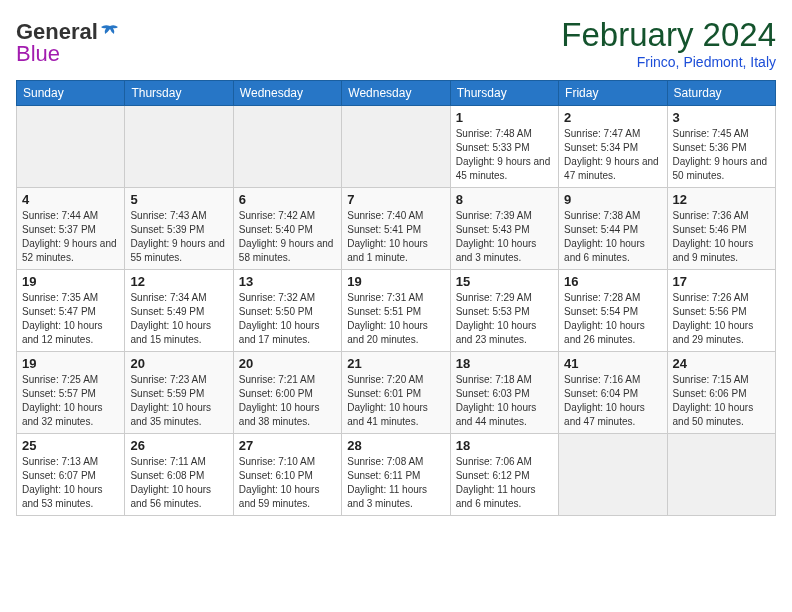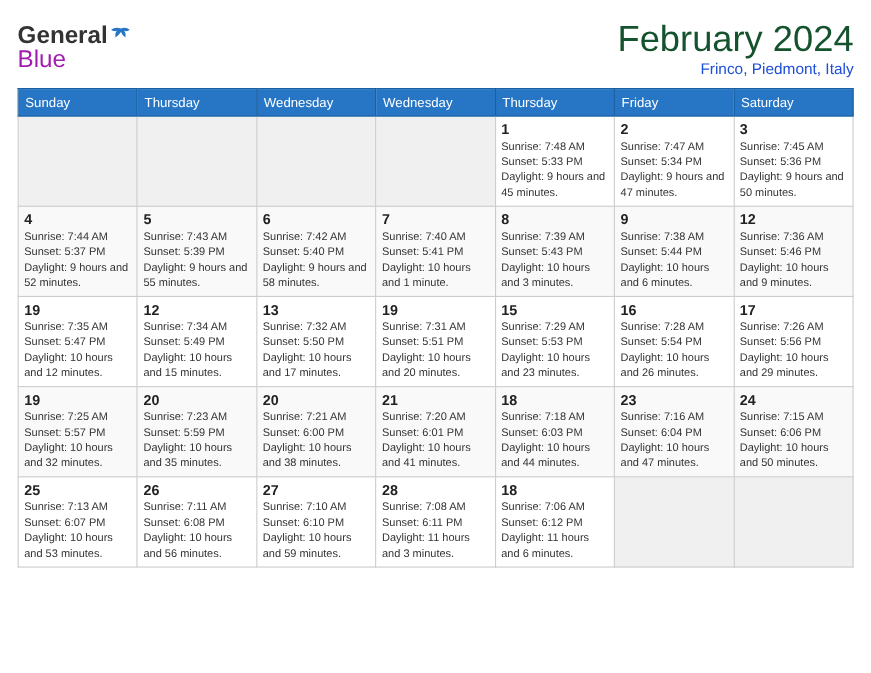--- a/index.html
+++ b/index.html
@@ -200,21 +200,21 @@
         </td>
         <td>
           <span class="day-number">21</span>
           <div class="day-info">Sunrise: 7:20 AM<br>Sunset: 6:01 PM<br>Daylight: 10 hours and 41 minutes.</div>
         </td>
         <td>
           <span class="day-number">18</span>
           <div class="day-info">Sunrise: 7:18 AM<br>Sunset: 6:03 PM<br>Daylight: 10 hours and 44 minutes.</div>
         </td>
         <td>
-          <span class="day-number">23</span>
+          <span class="day-number">41</span>
           <div class="day-info">Sunrise: 7:16 AM<br>Sunset: 6:04 PM<br>Daylight: 10 hours and 47 minutes.</div>
         </td>
         <td>
           <span class="day-number">24</span>
           <div class="day-info">Sunrise: 7:15 AM<br>Sunset: 6:06 PM<br>Daylight: 10 hours and 50 minutes.</div>
         </td>
       </tr>
       <tr>
         <td>
           <span class="day-number">25</span>

